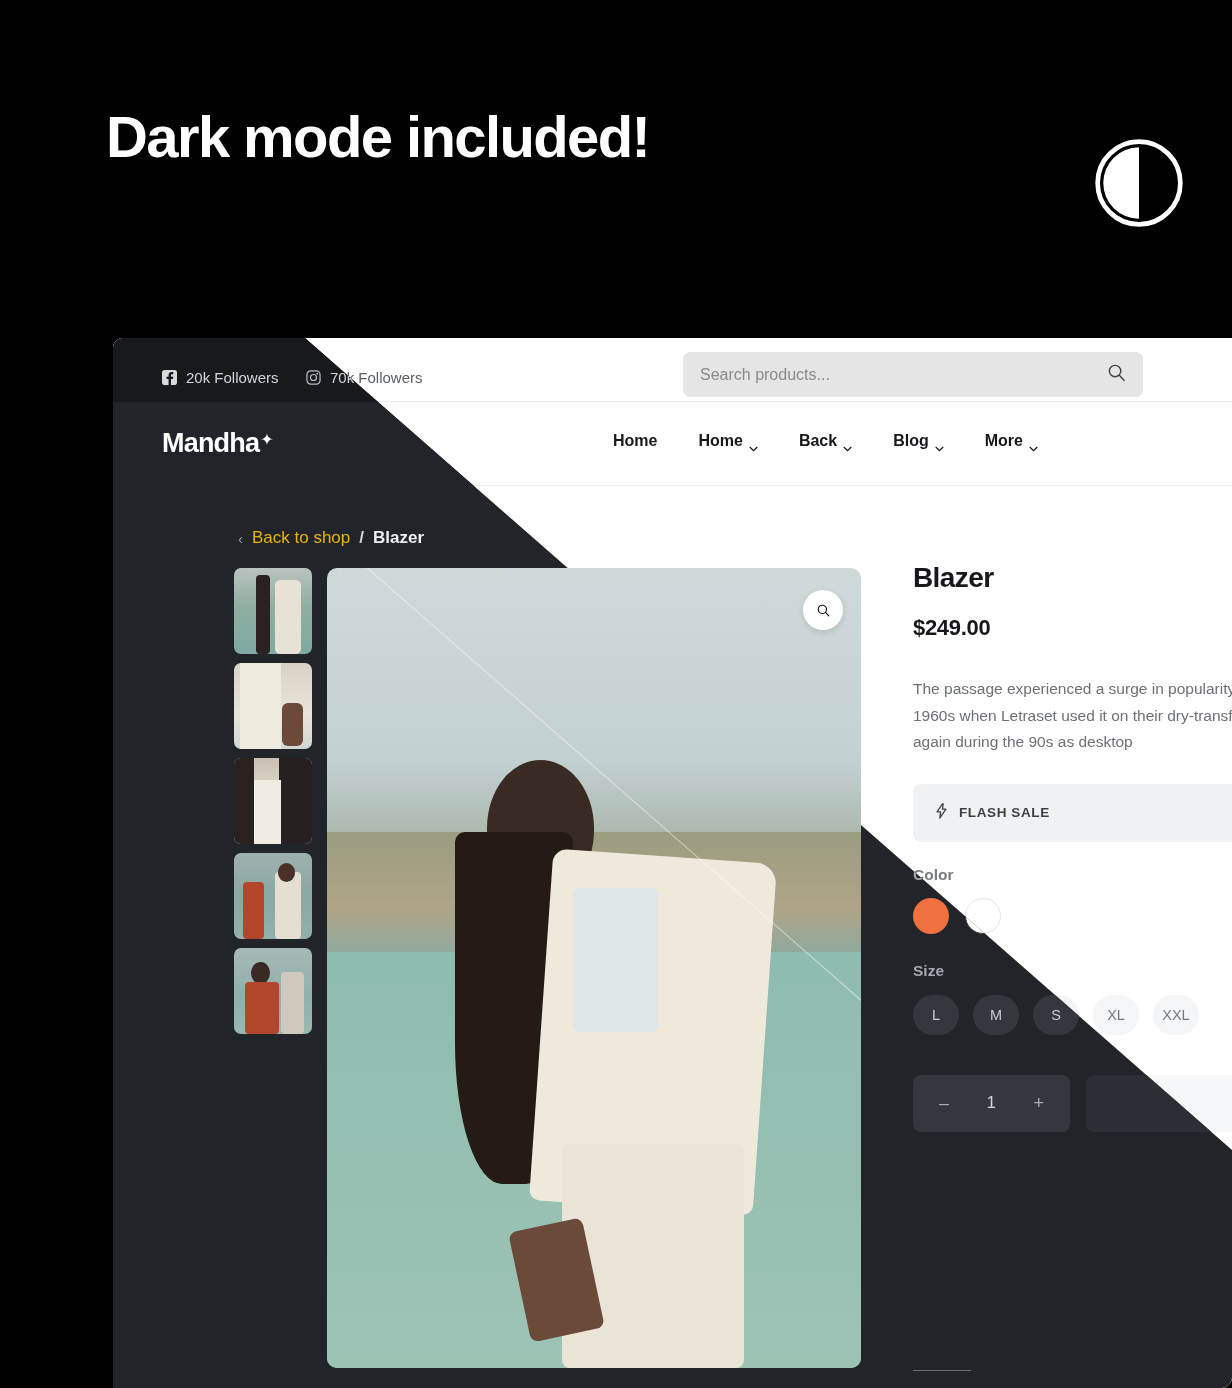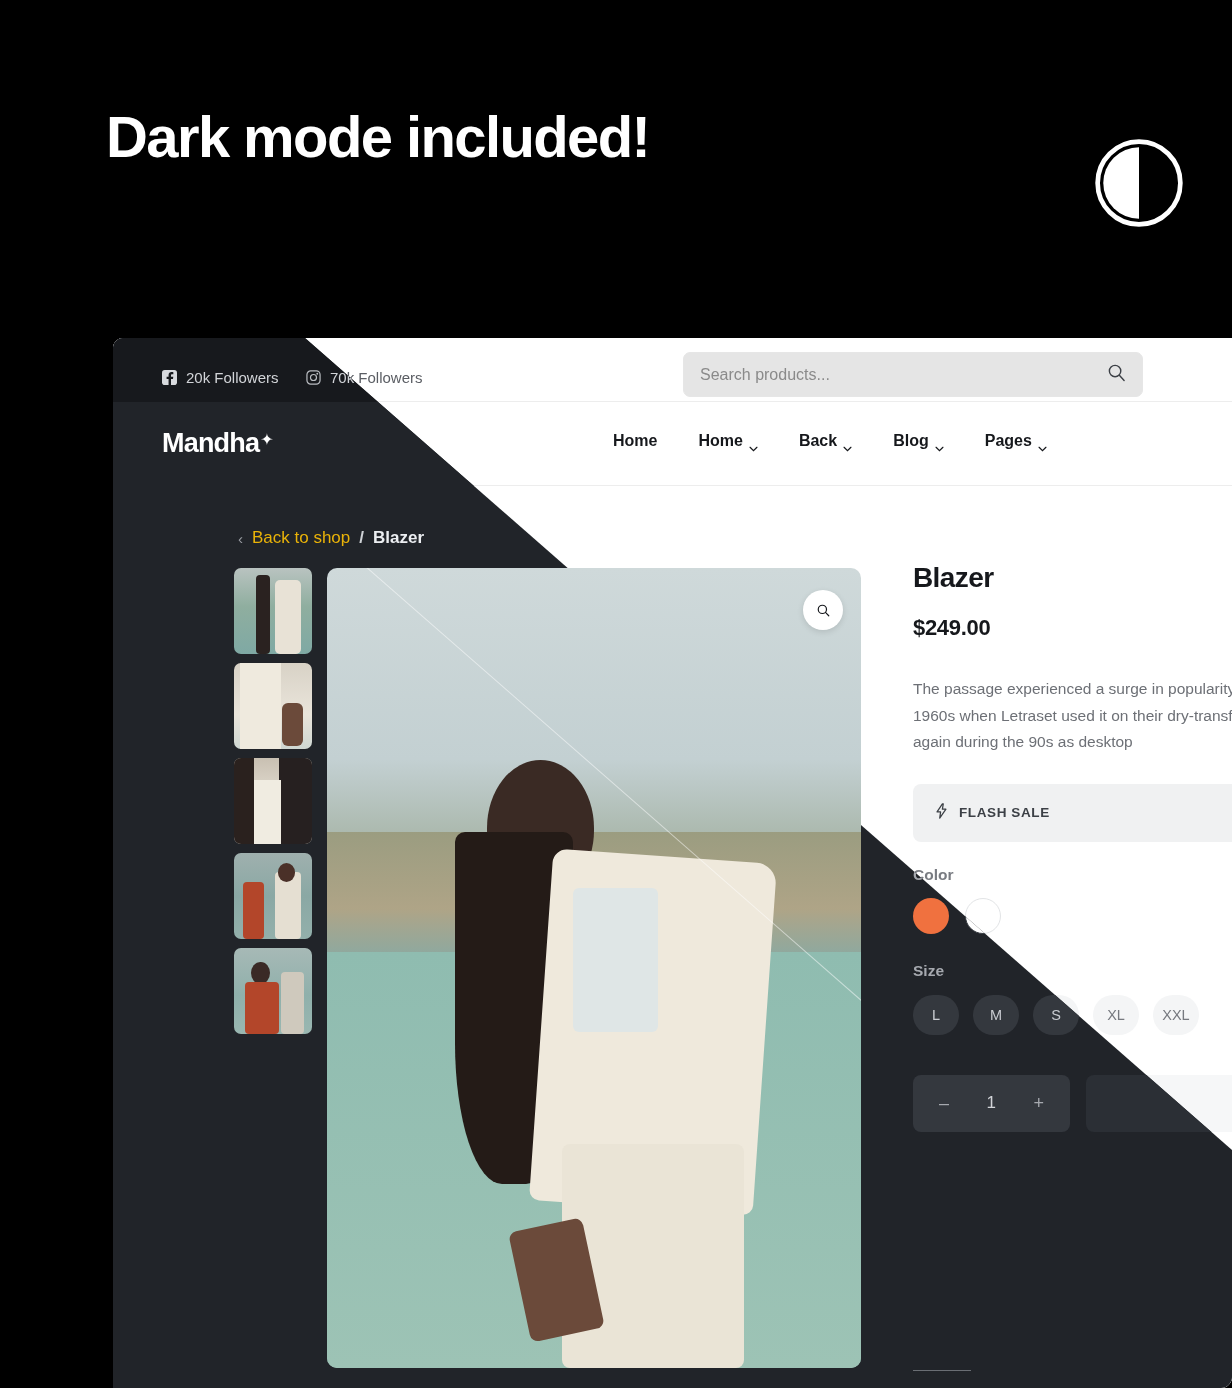--- a/index.html
+++ b/index.html
@@ -190,21 +190,21 @@
                   <path d="M1 1.5L5 5.5L9 1.5" fill="none" stroke="#16181c" stroke-width="1.4" stroke-linecap="round"></path>
                 </svg></span>
           </div>
           <div class="nav-item">
             <span>Blog</span>
             <span class="chev"><svg viewBox="0 0 10 7" width="9" height="6">
                   <path d="M1 1.5L5 5.5L9 1.5" fill="none" stroke="#16181c" stroke-width="1.4" stroke-linecap="round"></path>
                 </svg></span>
           </div>
           <div class="nav-item">
-            <span>Pages</span>
+            <span>More</span>
             <span class="chev"><svg viewBox="0 0 10 7" width="9" height="6">
                   <path d="M1 1.5L5 5.5L9 1.5" fill="none" stroke="#16181c" stroke-width="1.4" stroke-linecap="round"></path>
                 </svg></span>
           </div>
         </div>
       </div>
 
       <div class="detail">
         <div class="p-title" style="color:#16181c">Blazer</div>
         <div class="p-price" style="color:#16181c">$249.00</div>

